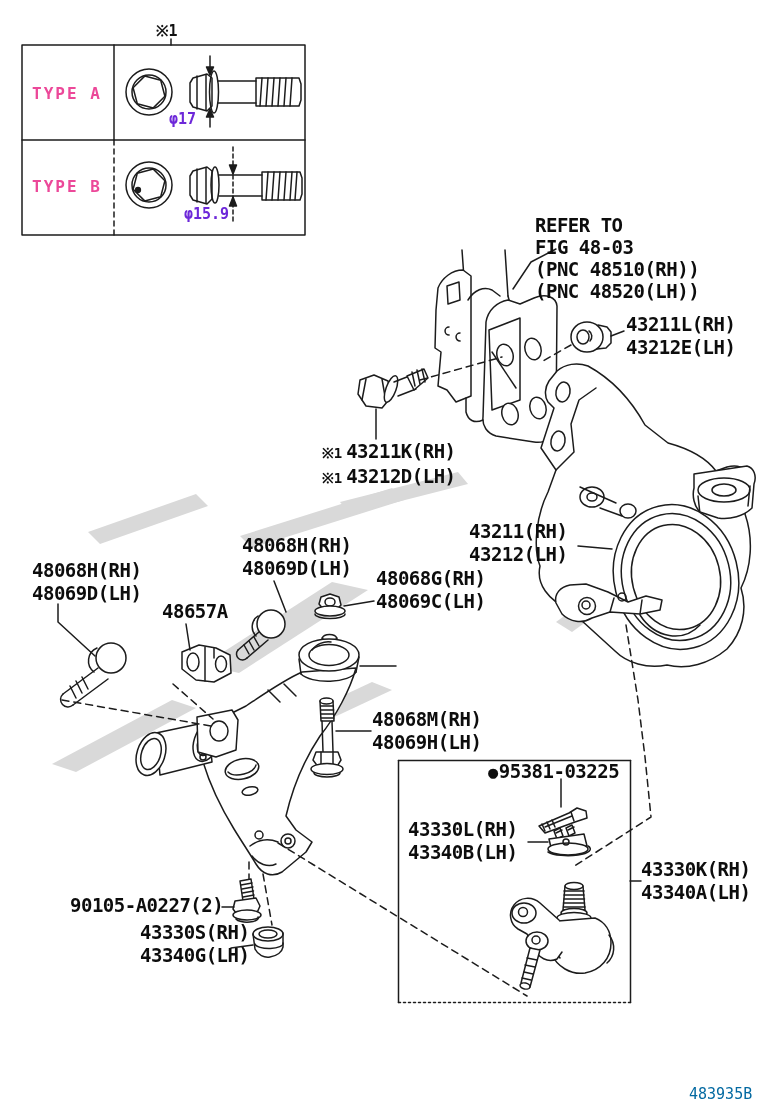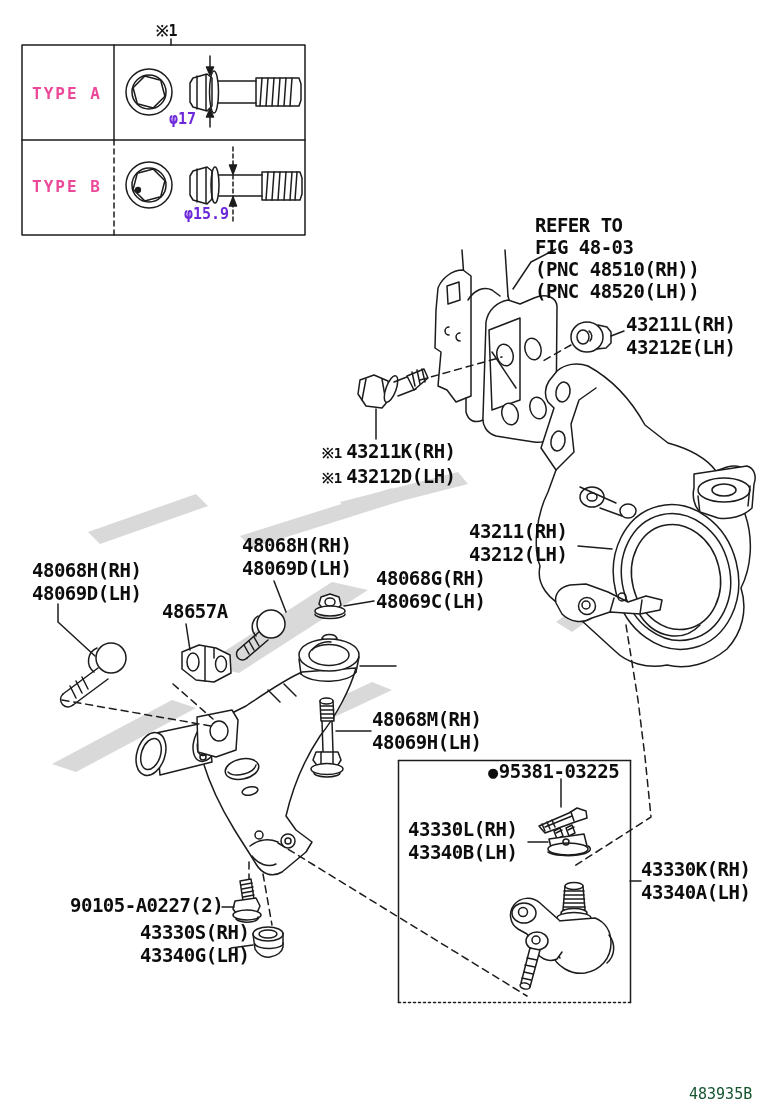--- a/index.html
+++ b/index.html
@@ -12,21 +12,21 @@
   .co .ref{font-size:14px;margin-right:4px;letter-spacing:0;}
   .co .bullet{font-size:17px;margin-right:1px;}
   .tbl-label{position:absolute;font-weight:bold;font-size:16px;letter-spacing:2px;color:#ec4899;}
   .dim{position:absolute;font-weight:bold;font-size:15px;color:#6d28d9;letter-spacing:0;}
   .fmark{position:absolute;font-weight:bold;font-size:15px;color:#111;}
   .legend{position:absolute;color:#222;}
   .legend .jp{font-size:15px;font-weight:bold;}
   .legend .en{font-size:12px;}
   .legend .lbul{font-size:11px;margin-right:7px;vertical-align:1px;}
   .legend div{line-height:21px;}
-  .docnum{position:absolute;font-size:15px;color:#14532d;}
+  .docnum{position:absolute;font-size:15px;color:#0369a1;}
 </style>
 </head>
 <body>
 
 <div id="stage">
 
 <svg width="760" height="1112" viewBox="0 0 760 1112">
 
   <g fill="#d9d9d9" stroke="none">
     <polygon points="88,532 196,494 208,506 100,544"></polygon>

